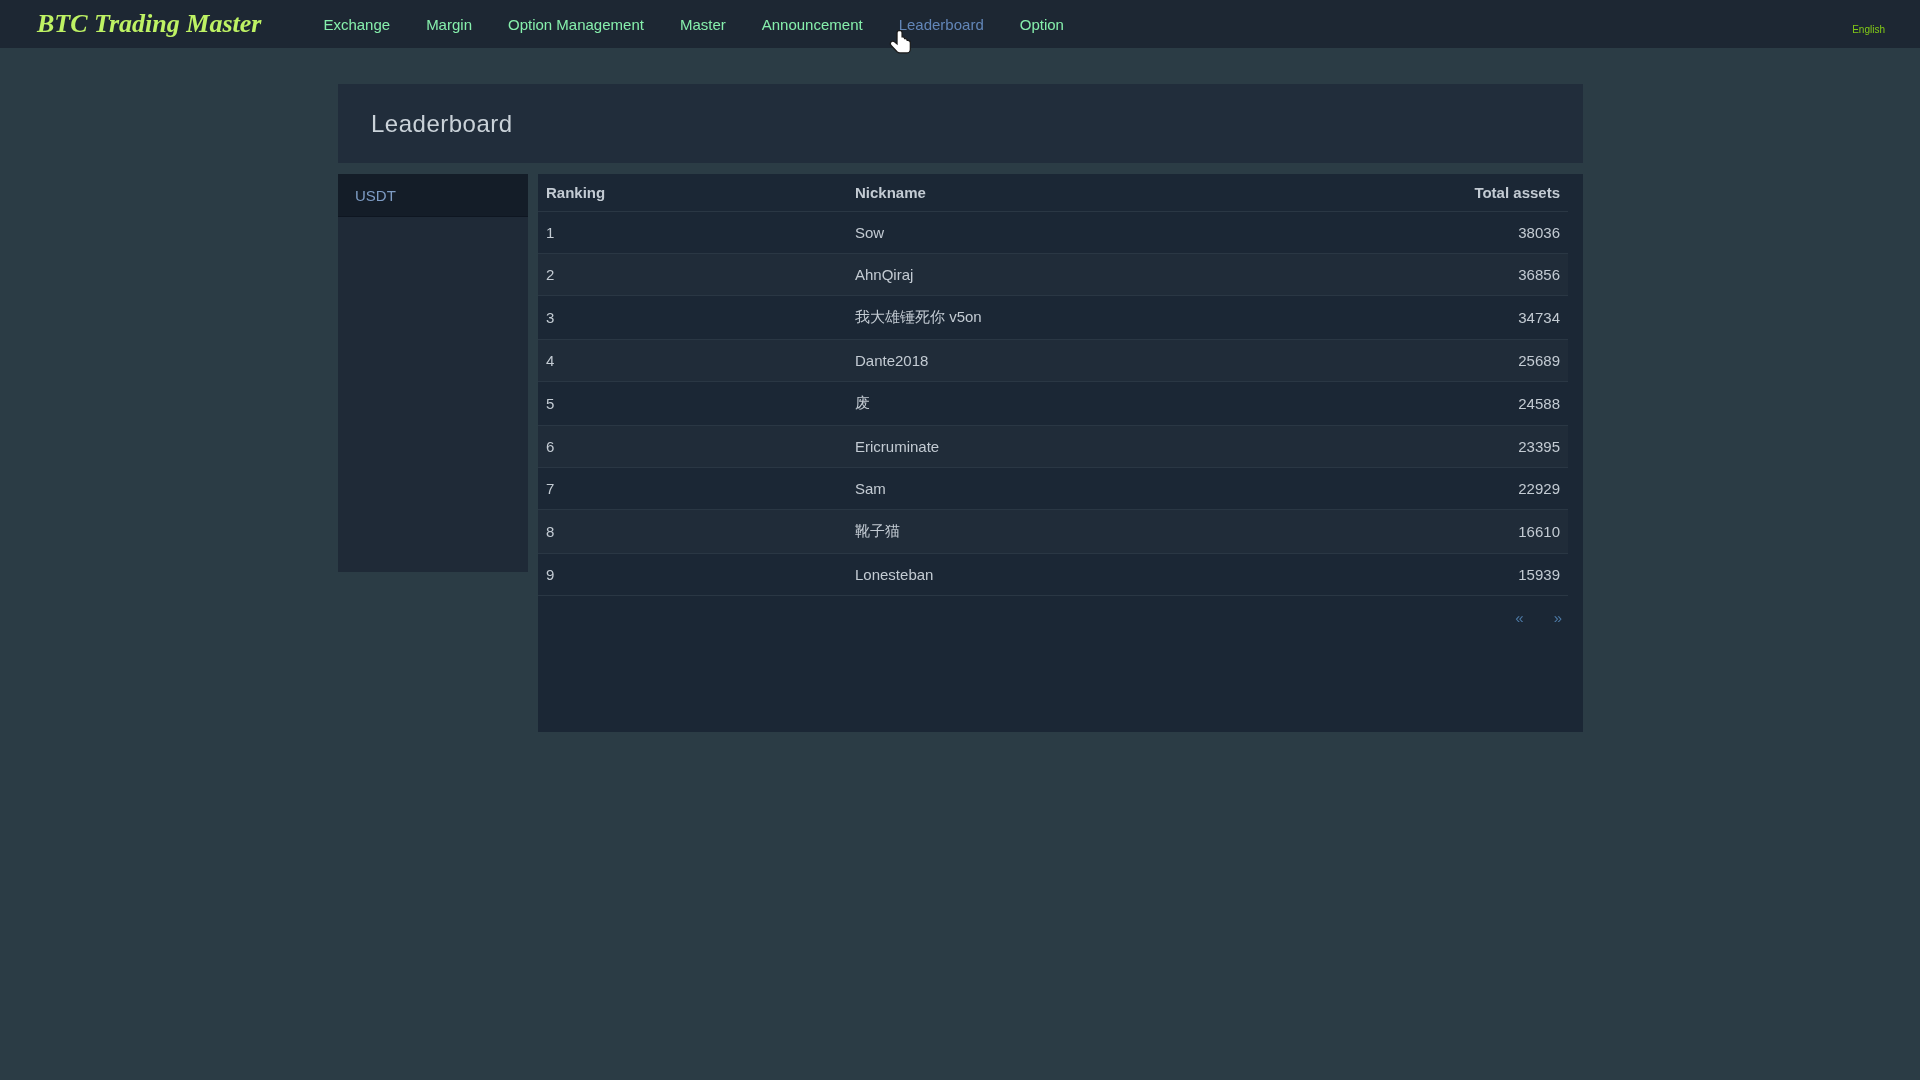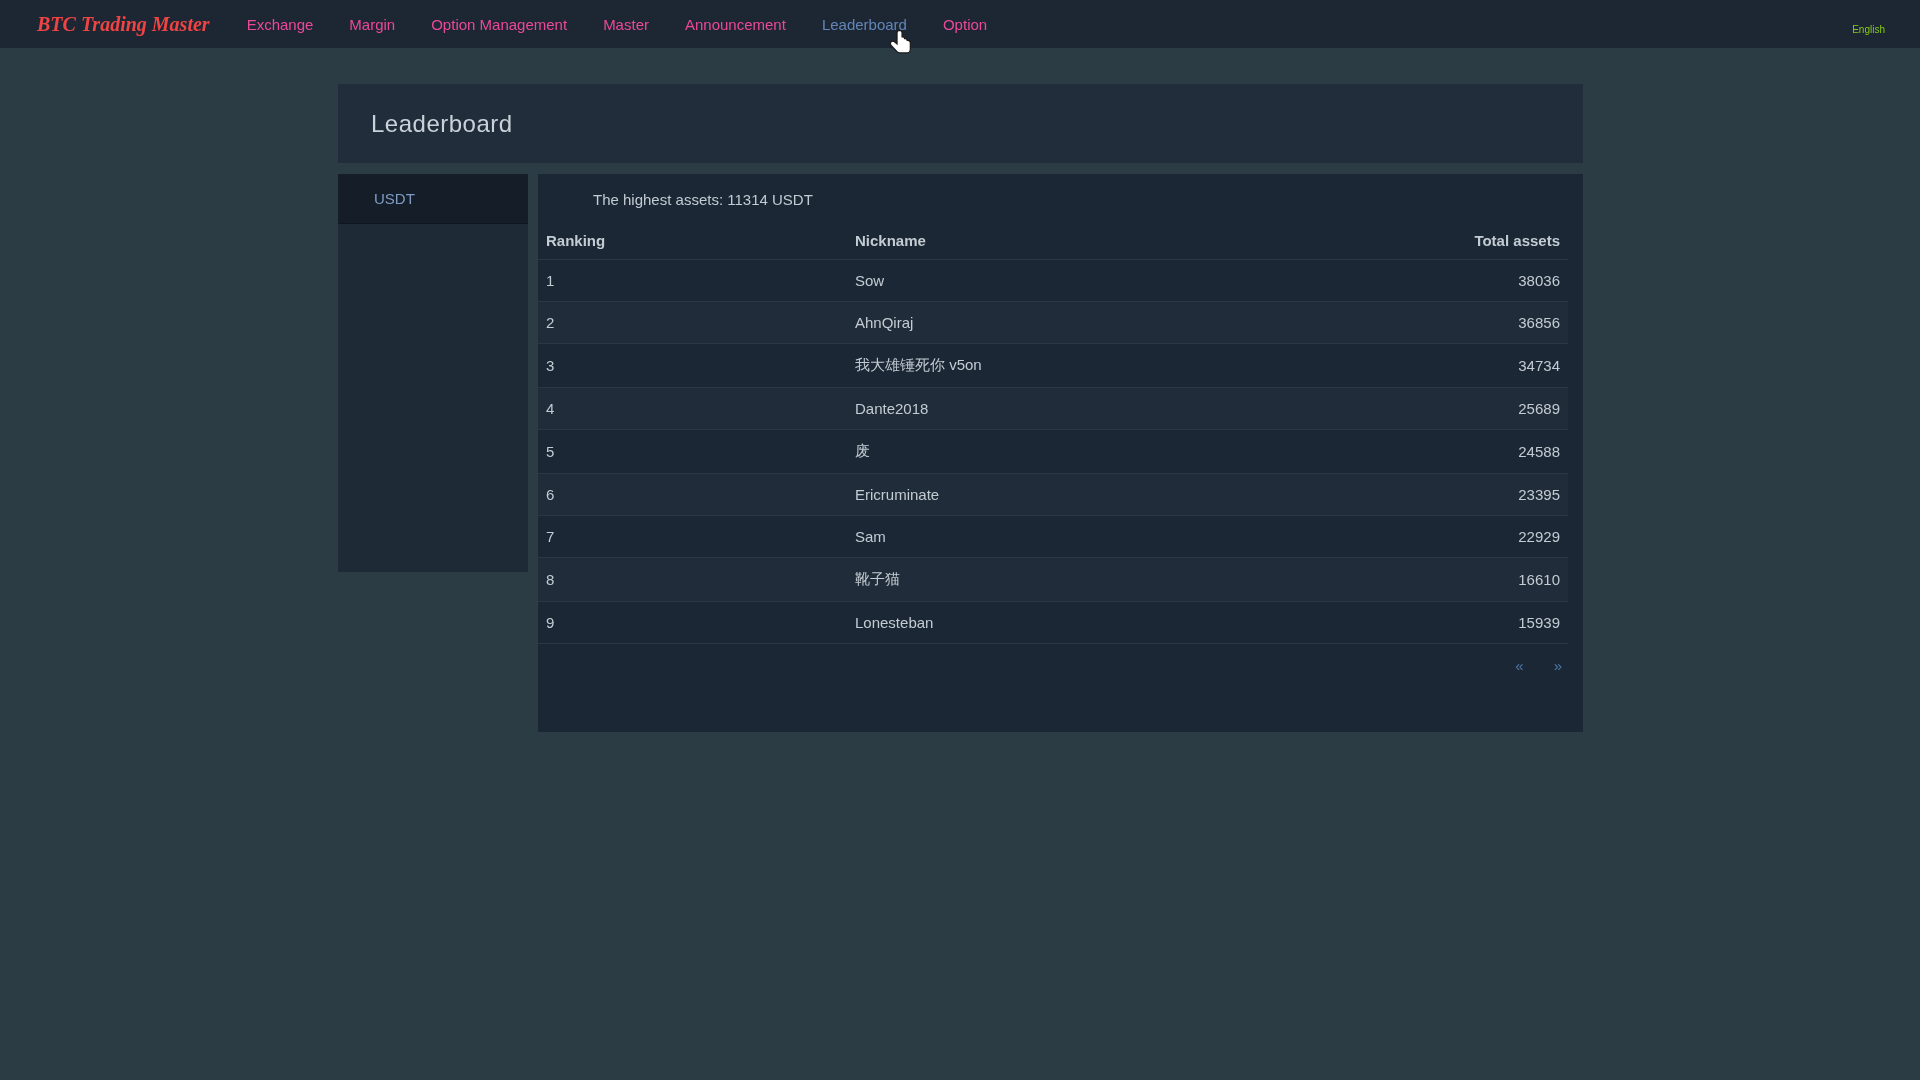--- a/index.html
+++ b/index.html
@@ -18,29 +18,29 @@
     display: flex;
     align-items: center;
     padding: 0 35px 0 37px;
     position: relative;
     z-index: 5;
   }
   .logo {
     font-family: "Liberation Serif", serif;
     font-style: italic;
     font-weight: bold;
-    font-size: 20px;
-    color: #ef4444;
-    margin-right: 37px;
+    font-size: 26px;
+    color: #bef264;
+    margin-right: 62px;
     white-space: nowrap;
     cursor: pointer;
   }
   .nav-links { display: flex; gap: 36px; align-items: center; }
   .nav-link {
-    color: #ec4899;
+    color: #86efac;
     font-size: 15px;
     text-decoration: none;
     white-space: nowrap;
     cursor: pointer;
   }
   .nav-link.active { color: #6286b8; }
   .lang-link {
     margin-left: auto;
     color: #84cc16;
     font-size: 10px;
@@ -70,27 +70,27 @@
   .content-row { display: flex; gap: 10px; margin-top: 11px; align-items: flex-start; }
 
   
   .sidebar {
     width: 190px;
     height: 398px;
     background: #1f2a37;
     flex: none;
   }
   .sidebar-tab {
-    height: 50px;
+    height: 43px;
     background: #141d28;
     color: #7e9cc4;
     font-size: 15px;
     display: flex;
     align-items: center;
-    padding-left: 36px;
+    padding-left: 17px;
     cursor: pointer;
     border-bottom: 1px solid #0e1621;
   }
 
   
   .panel {
     flex: 1;
     min-height: 558px;
     background: #1b2735;
     padding: 0 15px 8px 0;
@@ -181,21 +181,20 @@
   </div>
 
   <div class="content-row">
 
     <div class="sidebar">
 
         <div class="sidebar-tab active">USDT</div>
       </div>
 
     <div class="panel">
-      <div class="panel-summary">The highest assets: 11314 USDT</div>
 
       <table class="board">
         <thead>
           <tr>
             <th class="col-rank">Ranking</th>
             <th class="col-nick">Nickname</th>
             <th class="col-asset">Total assets</th>
           </tr>
         </thead>
         <tbody>

